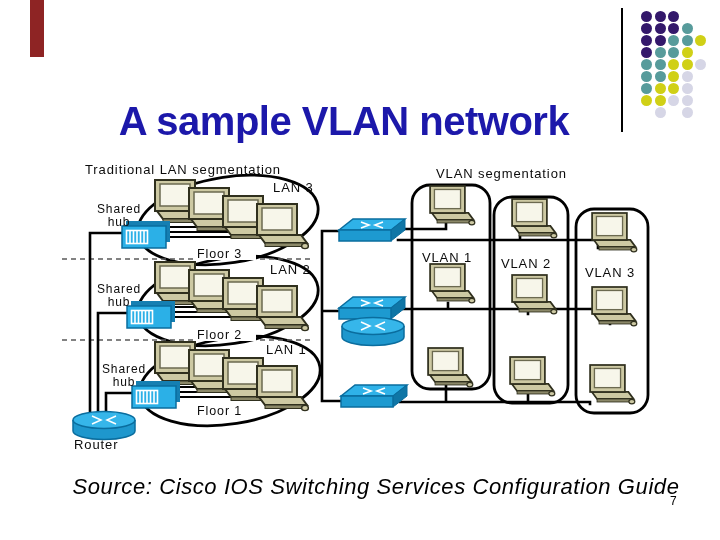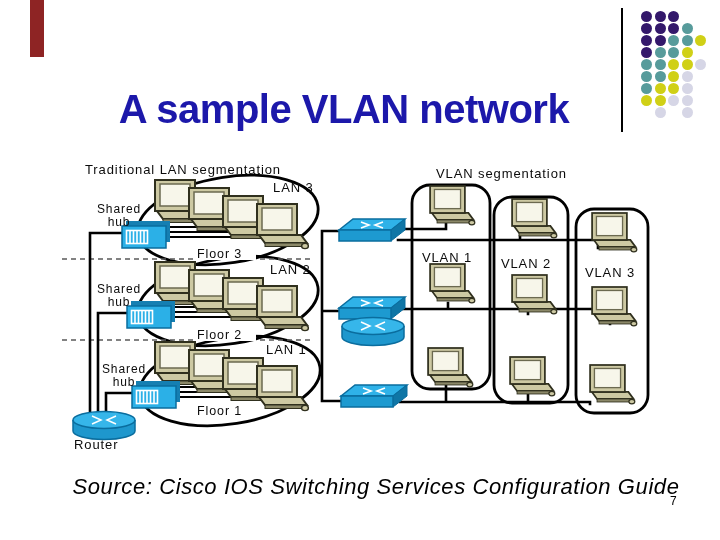--- a/index.html
+++ b/index.html
@@ -5,21 +5,21 @@
   html,body{margin:0;padding:0;}
   body{
     width:720px;height:540px;position:relative;overflow:hidden;
     background:#ffffff;font-family:"Liberation Sans",sans-serif;
   }
   .accent-bar{position:absolute;left:30px;top:0;width:14px;height:57px;}
   .deco-line{position:absolute;left:621px;top:8px;width:2px;height:124px;background:#000;}
   .dots{position:absolute;left:641px;top:11px;width:70px;height:125px;}
   .dot{position:absolute;width:11px;height:11px;border-radius:50%;}
   .slide-title{
-    position:absolute;left:0;top:60px;width:688px;text-align:center;
+    position:absolute;left:0;top:72px;width:688px;text-align:center;
     font-size:40px;font-weight:bold;letter-spacing:-0.5px;color:#1c18aa;
   }
   .source-line{
     position:absolute;left:30px;top:474px;width:692px;text-align:center;
     font-size:22px;font-style:italic;letter-spacing:0.6px;color:#000;
   }
   .page-number{
     position:absolute;left:670px;top:494px;font-size:12px;color:#000;
   }
   svg text{font-family:"Liberation Sans",sans-serif;fill:#0b0b0b;}

